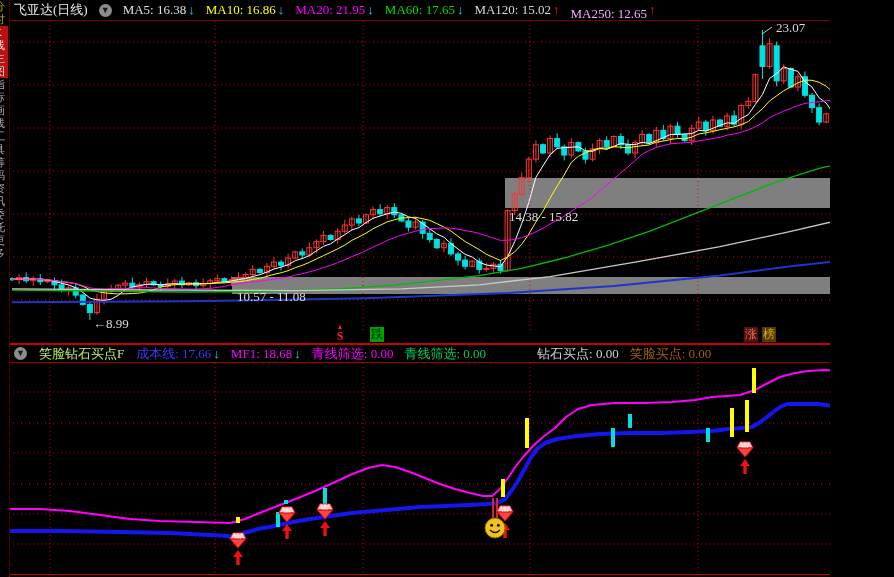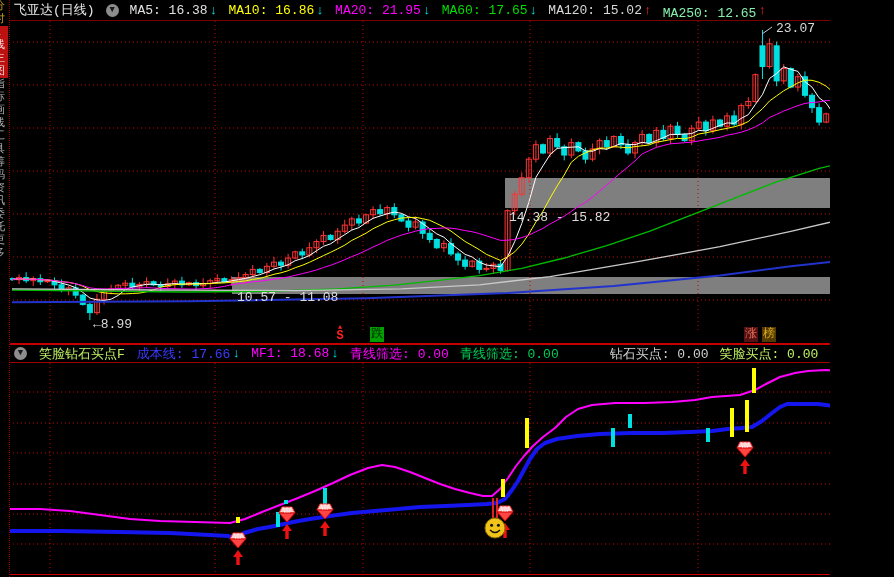--- a/index.html
+++ b/index.html
@@ -1,17 +1,17 @@
 <!DOCTYPE html>
 <html><head>
 <meta charset="utf-8">
 <style>
   html,body{margin:0;padding:0;background:#000;}
   .app{position:relative;width:830px;height:577px;background:#000;overflow:hidden;
-       font-family:Liberation Mono, monospace;}
+       font-family:Liberation Serif, serif;}
   
   .sidebar{position:absolute;left:0;top:0;width:9px;height:577px;background:#000;
            border-right:1px dotted #990000;overflow:hidden;z-index:5;}
   .sb-glyph{display:block;width:14px;margin-left:-6px;font-size:11px;line-height:13px;color:#b0b0b0;}
   .sb-glyph.gold{color:#c8a020;}
   .sb-glyph.hot{background:#bb1111;color:#ffe2e2;}
   
   .top-header{position:absolute;left:10px;top:0;width:884px;height:20px;
               border-bottom:1px solid #7a0000;display:flex;align-items:center;
               gap:11px;padding-left:4px;font-size:13px;white-space:nowrap;z-index:4;}
@@ -85,21 +85,21 @@
         </span>
         <span class="ma-item">
           <span style="color: rgb(0, 221, 0);">MA60: 17.65</span>
           <span class="arr-down">↓</span>
         </span>
         <span class="ma-item">
           <span style="color: rgb(216, 216, 216);">MA120: 15.02</span>
           <span class="arr-up">↑</span>
         </span>
         <span class="ma-item">
-          <span style="color: #86efac; margin-top: 7px;">MA250: 12.65</span>
+          <span style="color: #f0abfc; margin-top: 7px;">MA250: 12.65</span>
           <span class="arr-up">↑</span>
         </span>
       </span>
   </div>
 
   <svg id="top-svg" width="894" height="310" viewBox="0 21 894 310">
       <g>
         <rect x="505" y="178" width="388" height="30" fill="#7f7f7f"></rect>
         <rect x="232" y="277" width="661" height="17" fill="#7f7f7f"></rect>
       </g>
@@ -410,21 +410,21 @@
         <span class="ma-item">
           <span style="color: rgb(255, 0, 255);">青线筛选: 0.00</span>
         </span>
         <span class="ma-item">
           <span style="color: rgb(0, 204, 85);">青线筛选: 0.00</span>
         </span>
         <span class="ma-item">
           <span style="color: rgb(208, 208, 208); margin-left: 40px;">钻石买点: 0.00</span>
         </span>
         <span class="ma-item">
-          <span style="color: #bef264; text-align: right;">笑脸买点: 0.00</span>
+          <span style="color: #a16207; text-align: right;">笑脸买点: 0.00</span>
         </span>
       </span>
   </div>
 
   <svg id="bot-svg" width="894" height="214" viewBox="0 363 894 214">
       <g stroke="#cc0000" stroke-dasharray="1 3">
         <line x1="9" y1="392" x2="893" y2="392"></line>
         <line x1="9" y1="423" x2="893" y2="423"></line>
         <line x1="9" y1="453" x2="893" y2="453"></line>
         <line x1="9" y1="484" x2="893" y2="484"></line>

